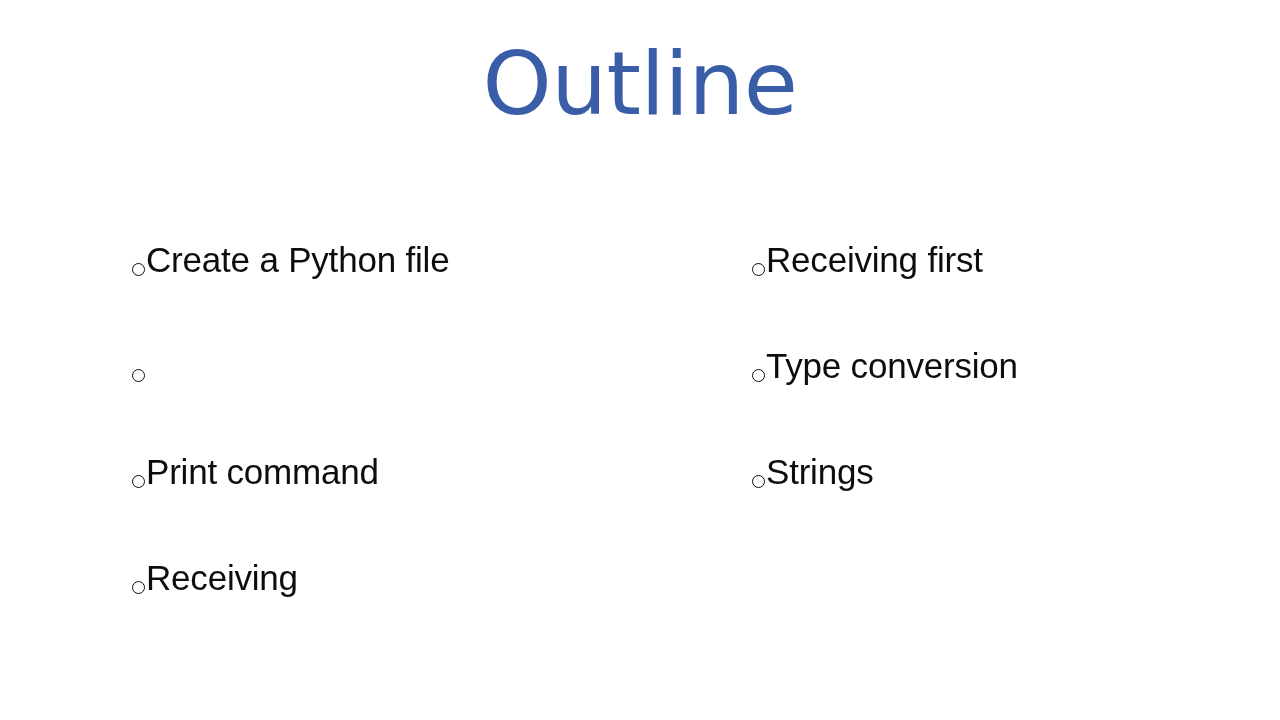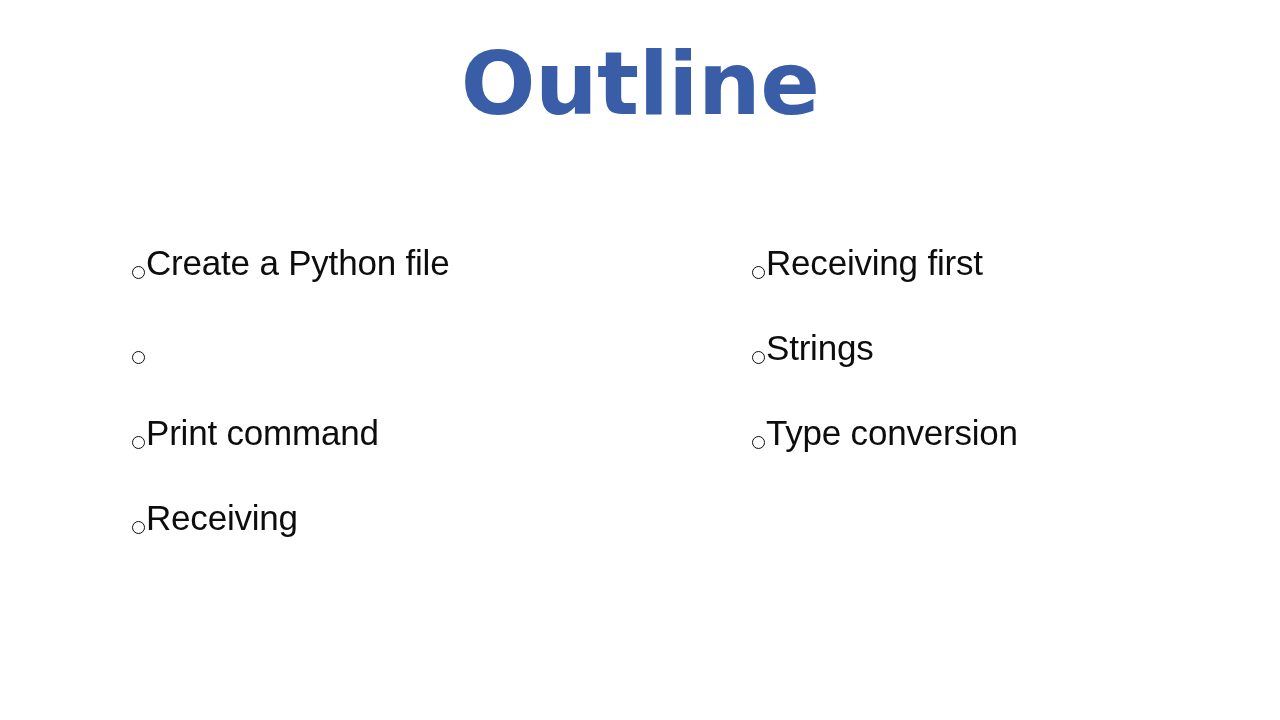--- a/index.html
+++ b/index.html
@@ -23,21 +23,21 @@
   #slide-title {
     position: absolute;
     left: 0;
     top: 0;
     width: 1280px;
     height: 168px;
     line-height: 168px;
     text-align: center;
     font-family: "DejaVu Sans", "Liberation Sans", sans-serif;
     font-size: 88px;
-    font-weight: 700;
+    font-weight: 400;
     letter-spacing: -0.5px;
     color: #3a5da8;
     white-space: nowrap;
   }
 
   
   #content-area {
     position: absolute;
     left: 0;
     top: 196px;
@@ -50,22 +50,23 @@
     top: 0;
   }
 
   #column-left  { left: 131px; width: 600px; }
   #column-right { left: 751px; width: 520px; }
 
   .bullet-item {
     position: relative;
     height: 85px;
     display: flex;
-    align-items: flex-end;
+    align-items: center;
     white-space: nowrap;
+    margin-top: 21px;
   }
 
   .bullet-marker {
     display: inline-block;
     width: 15px;
     height: 37px;
     flex: 0 0 15px;
     position: relative;
     color: #0d0d0d;
   }
@@ -126,26 +127,26 @@
 
     <div class="bullet-column" id="column-right">
 
       <div class="bullet-item">
         <span class="bullet-marker"></span>
         <span class="bullet-text">Receiving first</span>
       </div>
 
       <div class="bullet-item">
         <span class="bullet-marker"></span>
-        <span class="bullet-text">Strings</span>
+        <span class="bullet-text">Type conversion</span>
       </div>
 
       <div class="bullet-item">
         <span class="bullet-marker"></span>
-        <span class="bullet-text">Type conversion</span>
+        <span class="bullet-text">Strings</span>
       </div>
 
 
     </div>
 
   </div>
 
 </div>
 
 </body></html>

